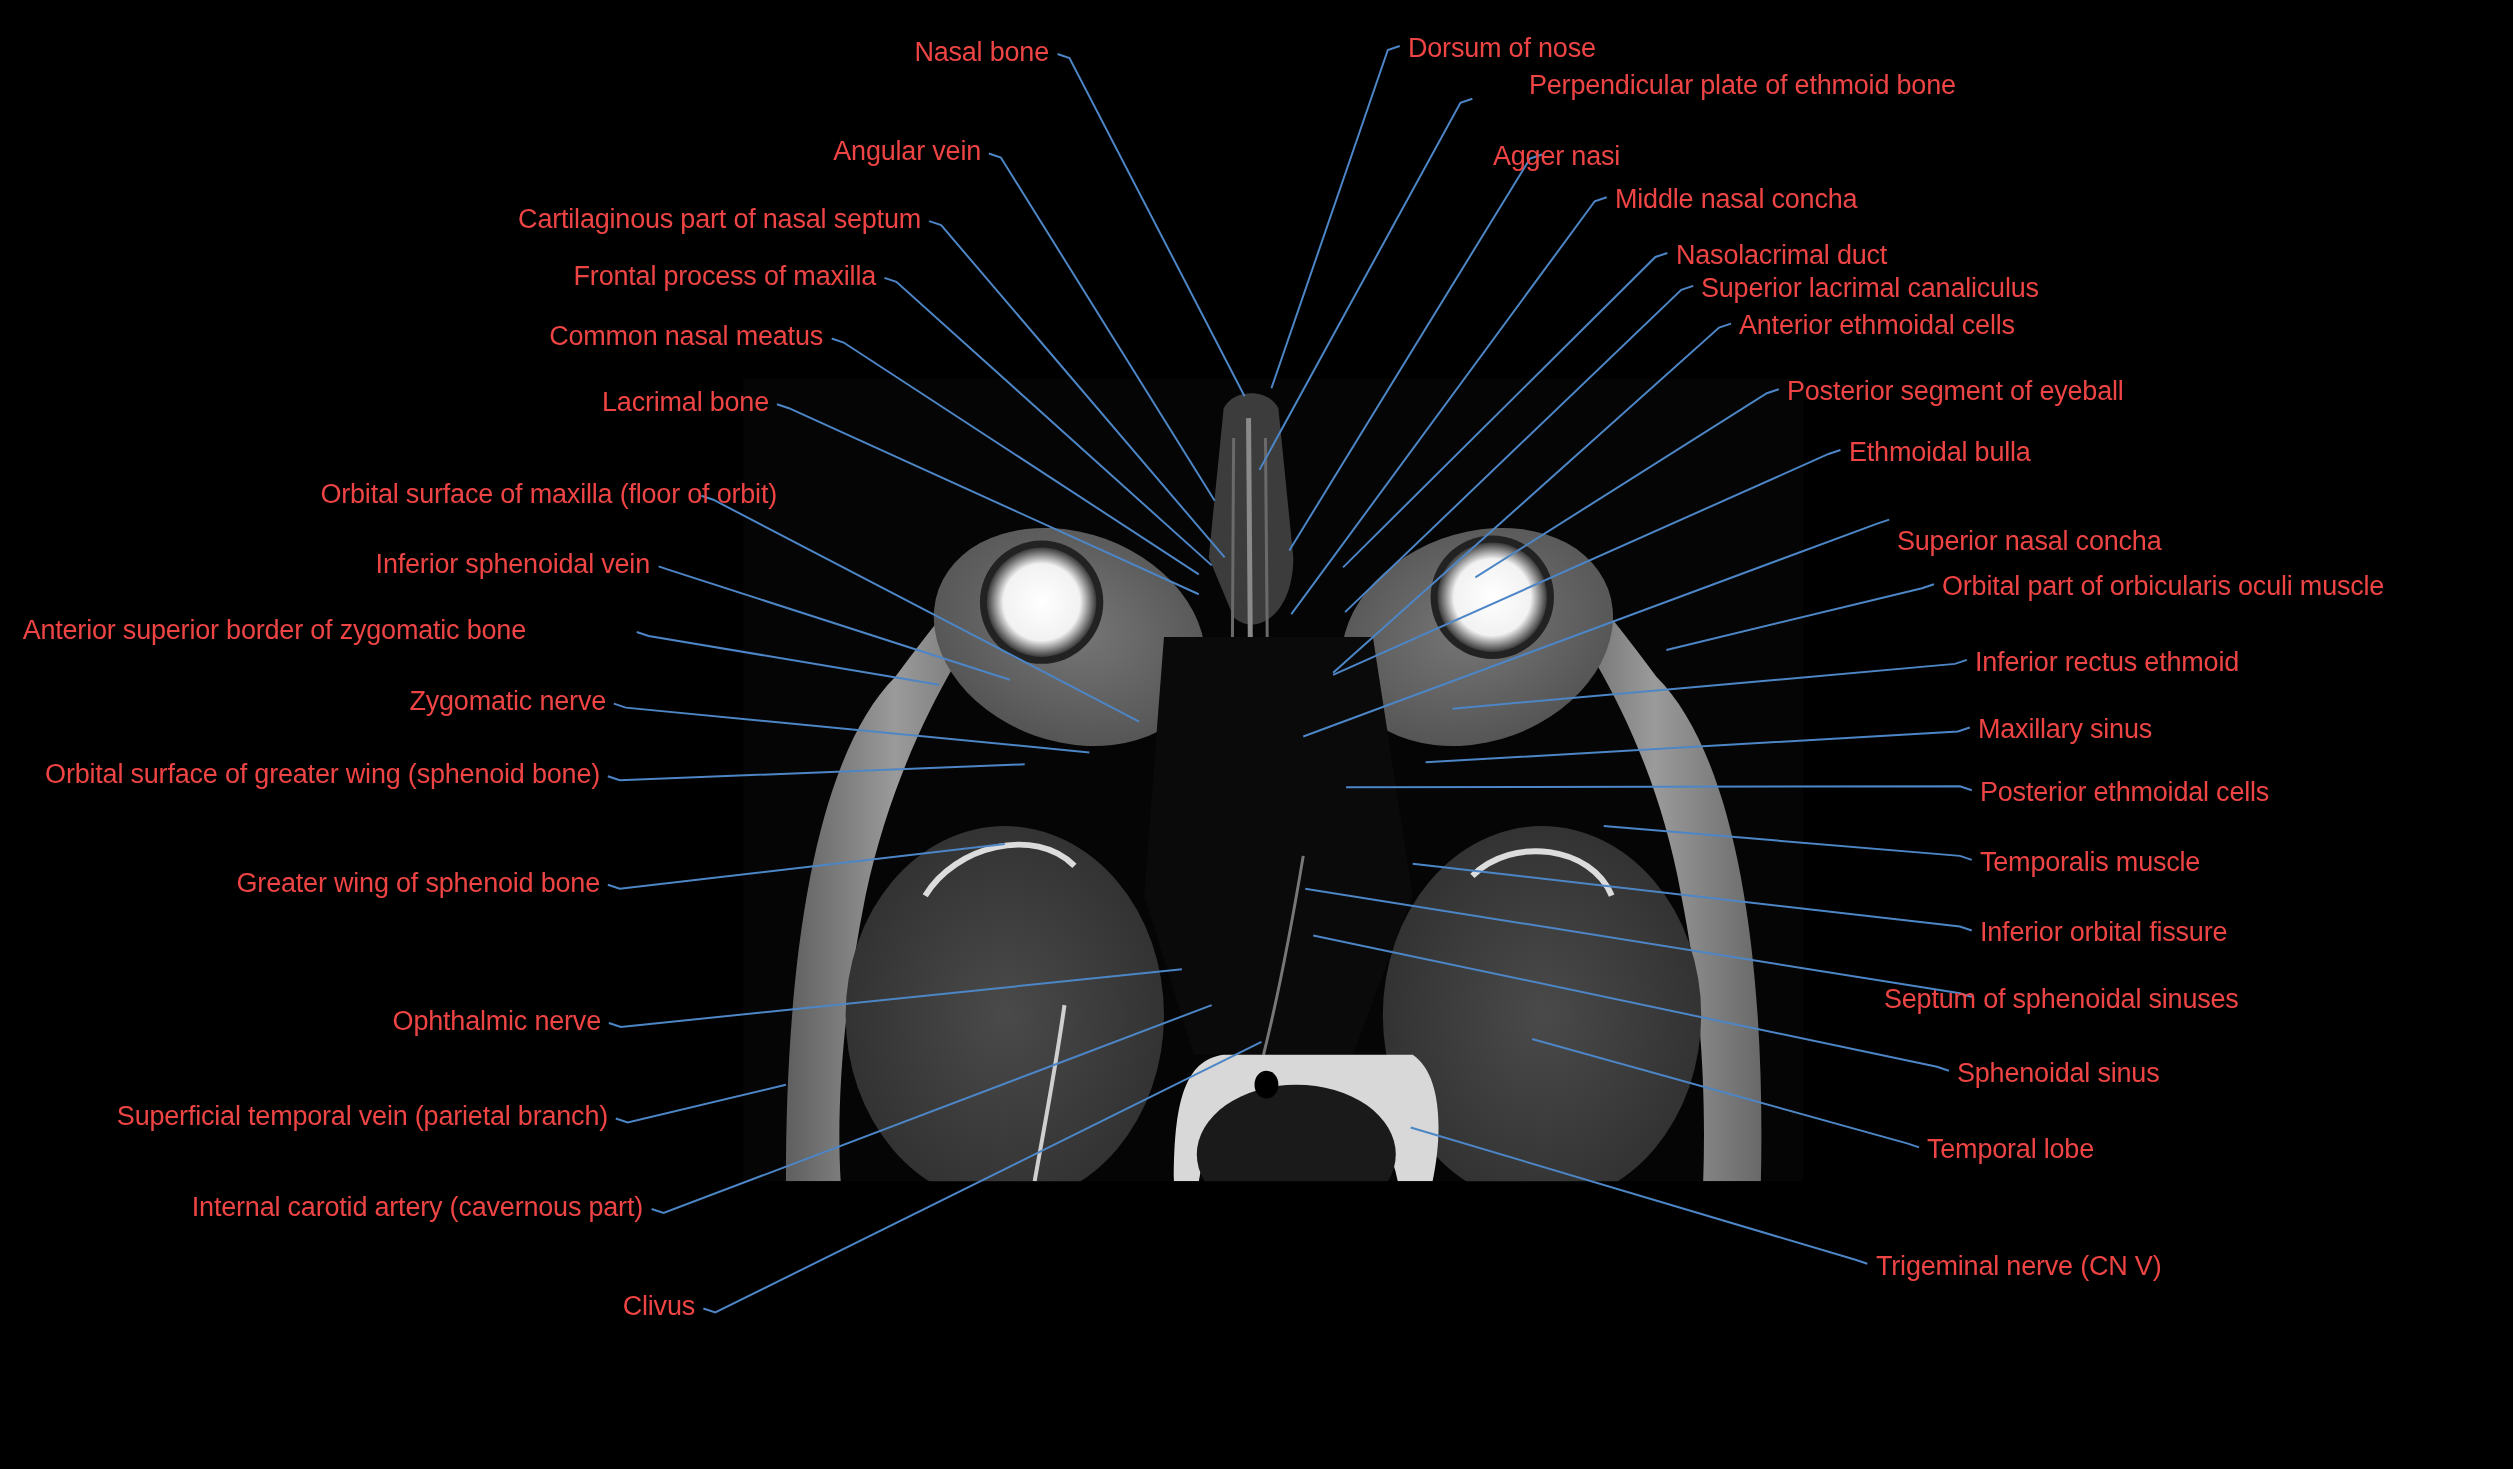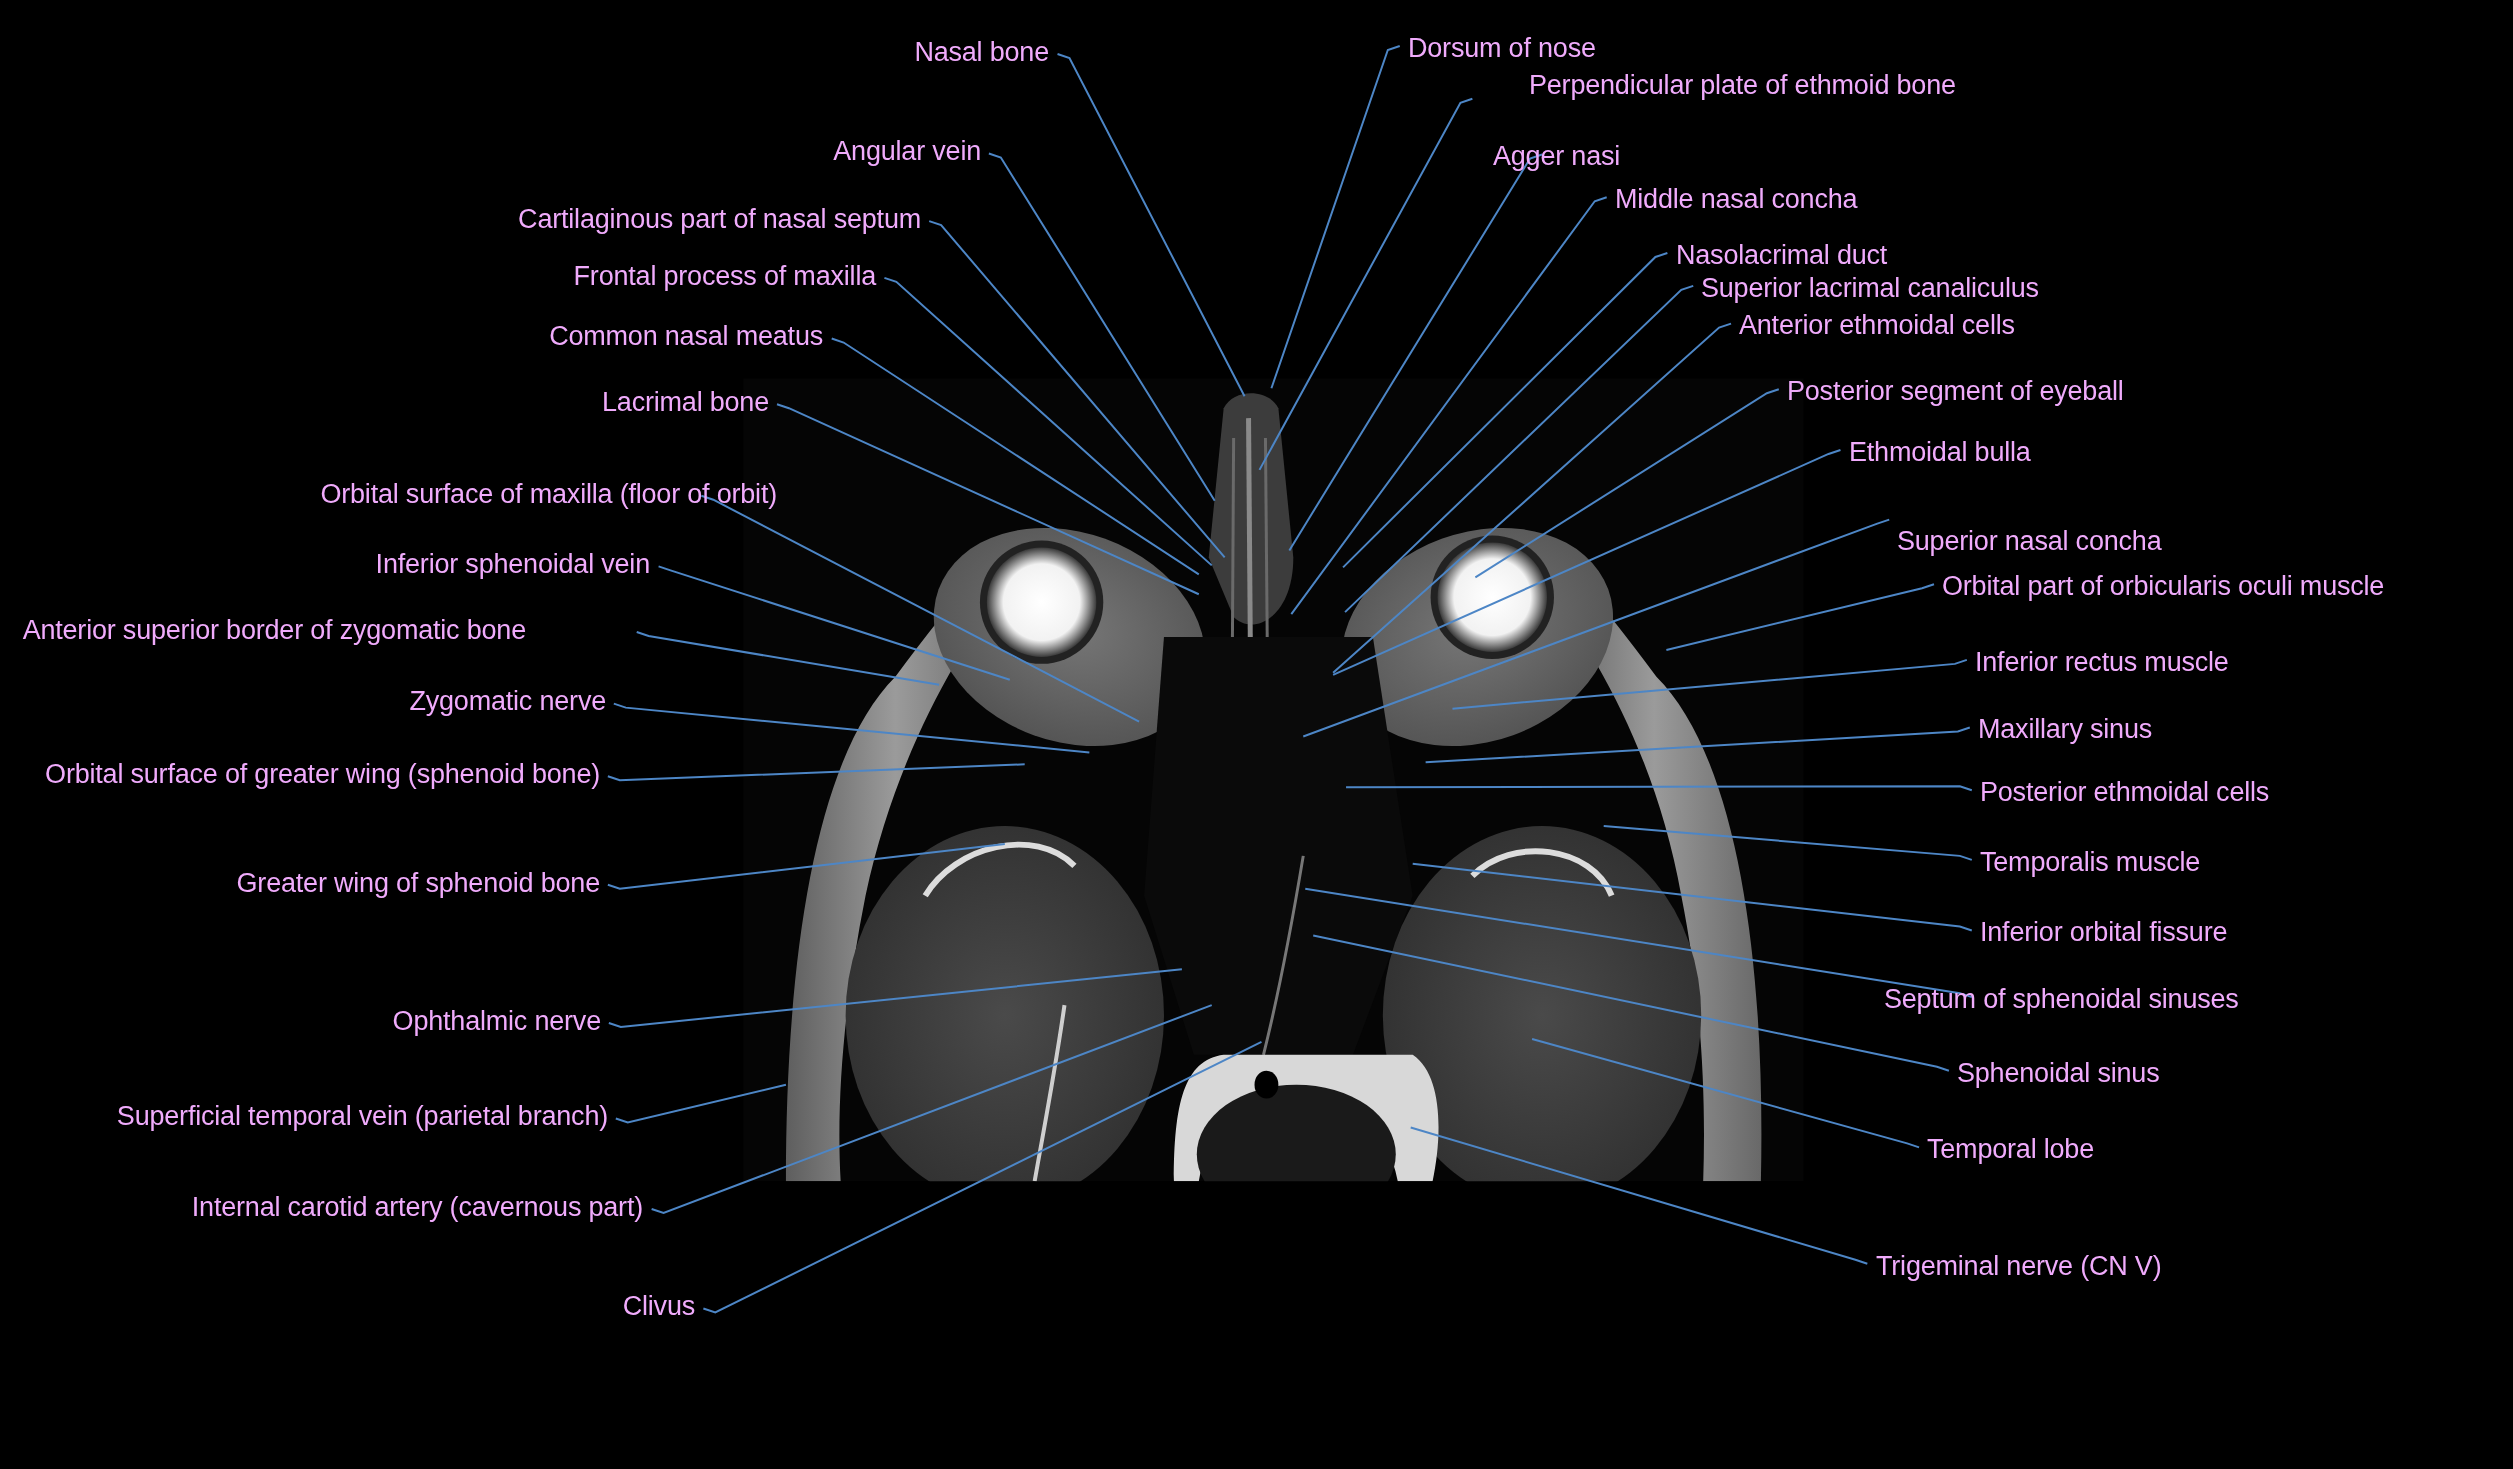--- a/index.html
+++ b/index.html
@@ -1,21 +1,21 @@
 <!DOCTYPE html>
 <html><head>
 <meta charset="utf-8">
 <style>
   html, body { margin: 0; padding: 0; background: #000; }
   body { width: 2513px; height: 1470px; position: relative; overflow: hidden;
          font-family: "Liberation Sans", sans-serif; }
   #stage { position: absolute; left: 0; top: 0; width: 2513px; height: 1470px; background: #000; }
   #mri { position: absolute; left: 0; top: 0; }
   #leaders { position: absolute; left: 0; top: 0; pointer-events: none; }
-  .label { position: absolute; color: #f0abfc; font-size: 27px; line-height: 32px;
+  .label { position: absolute; color: #ef4444; font-size: 27px; line-height: 32px;
            white-space: nowrap; letter-spacing: -0.2px; transform: translateY(-16px); }
   .label.left { text-align: right; }
   .label.right { text-align: left; }
 </style>
 </head>
 <body>
 
 <div id="stage">
 
   <svg id="mri" width="2513" height="1470" viewBox="0 0 2526 1477">
@@ -138,21 +138,21 @@
       <div class="label right" style="top: 85px; left: 1481px; margin-left: 48px;">Perpendicular plate of ethmoid bone</div>
       <div class="label right" style="top: 156px; left: 1493px;">Agger nasi</div>
       <div class="label right" style="top: 199px; left: 1615px;">Middle nasal concha</div>
       <div class="label right" style="top: 255px; left: 1676px;">Nasolacrimal duct</div>
       <div class="label right" style="top: 288px; left: 1701px;">Superior lacrimal canaliculus</div>
       <div class="label right" style="top: 325px; left: 1739px;">Anterior ethmoidal cells</div>
       <div class="label right" style="top: 391px; left: 1787px;">Posterior segment of eyeball</div>
       <div class="label right" style="top: 452px; left: 1849px;">Ethmoidal bulla</div>
       <div class="label right" style="top: 521px; left: 1897px; margin-top: 20px;">Superior nasal concha</div>
       <div class="label right" style="top: 586px; left: 1942px;">Orbital part of orbicularis oculi muscle</div>
-      <div class="label right" style="top: 662px; left: 1975px;">Inferior rectus muscle</div>
+      <div class="label right" style="top: 662px; left: 1975px;">Inferior rectus ethmoid</div>
       <div class="label right" style="top: 729px; left: 1978px;">Maxillary sinus</div>
       <div class="label right" style="top: 792px; left: 1980px;">Posterior ethmoidal cells</div>
       <div class="label right" style="top: 862px; left: 1980px;">Temporalis muscle</div>
       <div class="label right" style="top: 932px; left: 1980px;">Inferior orbital fissure</div>
       <div class="label right" style="top: 999px; left: 1884px;">Septum of sphenoidal sinuses</div>
       <div class="label right" style="top: 1073px; left: 1957px;">Sphenoidal sinus</div>
       <div class="label right" style="top: 1149px; left: 1927px;">Temporal lobe</div>
       <div class="label right" style="top: 1266px; left: 1876px;">Trigeminal nerve (CN V)</div>
     </div>
 </div>

